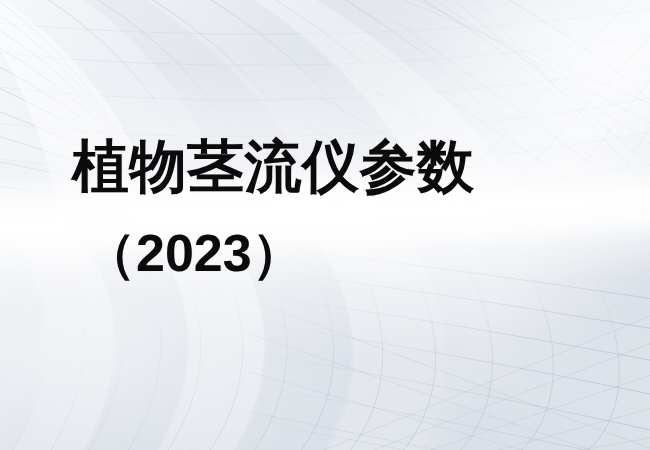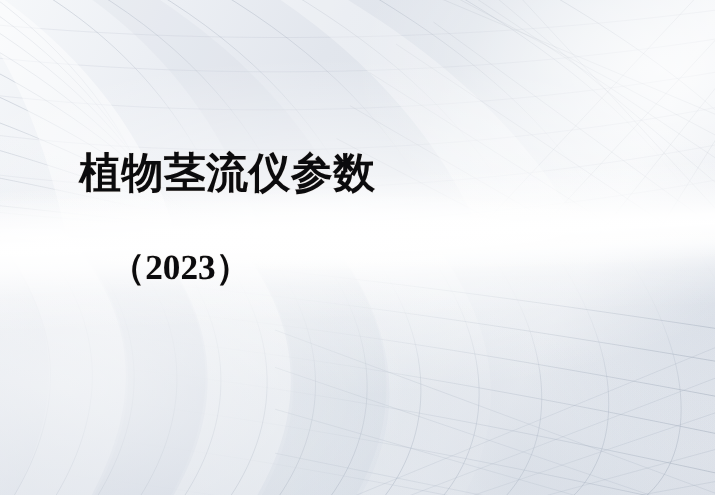--- a/index.html
+++ b/index.html
@@ -101,31 +101,31 @@
     white-space: nowrap;
     line-height: 1;
     text-shadow:
       0 0 1px rgba(120,80,40,0.30),
       1px 1px 0 rgba(255,255,255,0.22);
   }
 
   #title-main {
     left: 72px;
     top: 138px;
-    font-size: 38px;
+    font-size: 57px;
     letter-spacing: 0.5px;
     font-family: "DejaVu Sans", "Liberation Sans", sans-serif;
   }
 
   #title-year {
-    left: 100px;
+    left: 84px;
     top: 227px;
-    font-size: 32px;
+    font-size: 52px;
     letter-spacing: 0px;
-    font-family: Liberation Serif, serif;
+    font-family: Liberation Sans, sans-serif;
   }
 </style>
 </head>
 <body>
 
 <div id="slide">
 
   <div class="bg-layer" id="bg-base"></div>
 
   <svg class="bg-svg" id="bg-mesh" viewBox="0 0 650 450" preserveAspectRatio="none">

